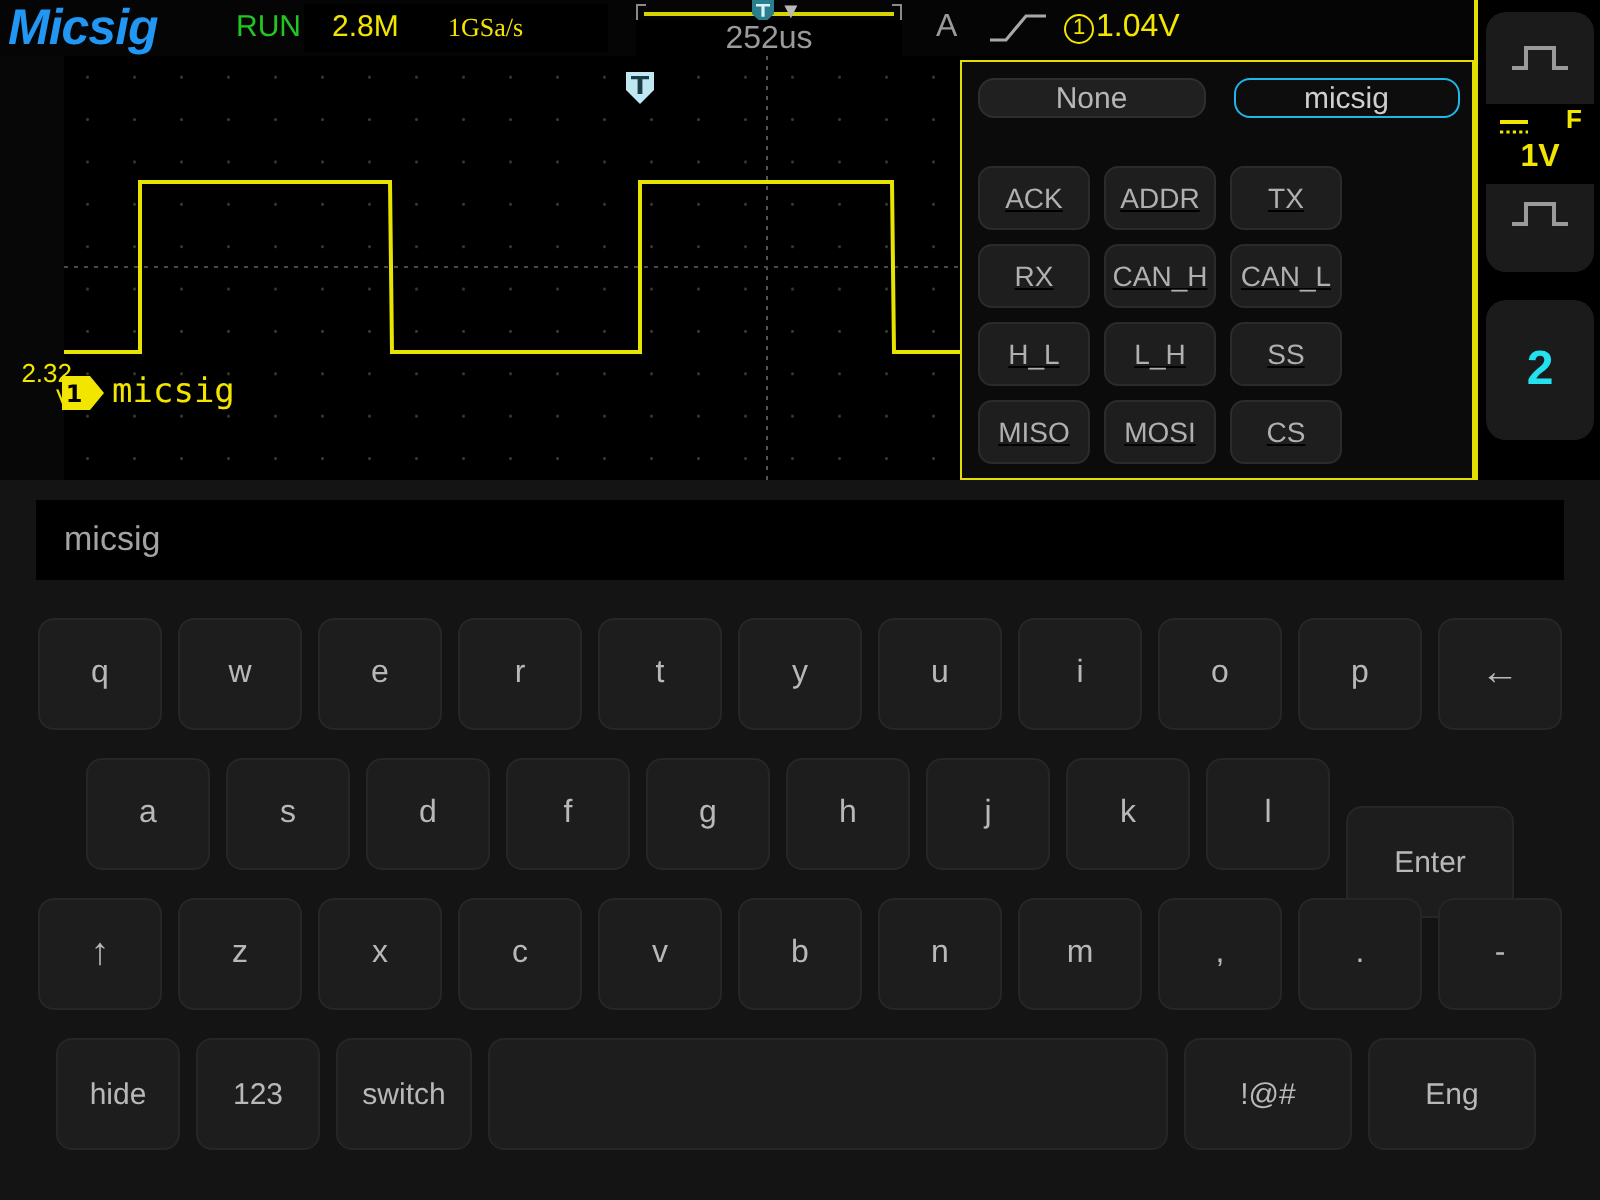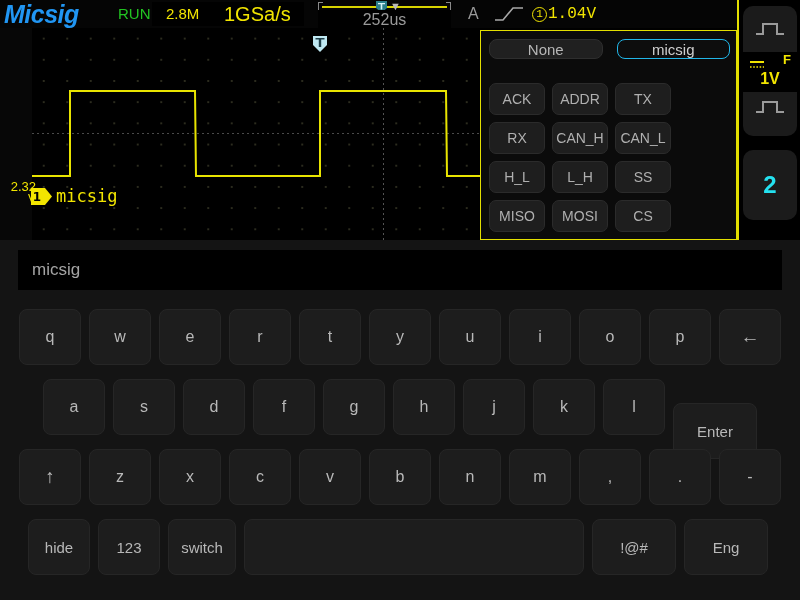--- a/index.html
+++ b/index.html
@@ -28,21 +28,21 @@
   #acq-box {
     position: absolute; left: 152px; top: 2px; width: 152px; height: 24px;
     background: #000;
   }
   #acq-depth {
     position: absolute; left: 14px; top: 0; line-height: 24px;
     font-size: 15px; color: #f2e500;
   }
   #acq-rate {
     position: absolute; left: 72px; top: 0; line-height: 24px;
-    font-size: 20px; color: #f2e500;
+    font-size: 13px; color: #f2e500; font-family: Liberation Serif, serif;
   }
 
   
   #tb-widget {
     position: absolute; left: 318px; top: 1px; width: 133px; height: 27px;
   }
   #tb-membar {
     position: absolute; left: 0; top: 4px; width: 133px; height: 3px;
   }
   #tb-membar .bracket-l, #tb-membar .bracket-r {
@@ -73,21 +73,21 @@
 
   
   #trig-info { position: absolute; left: 468px; top: 2px; height: 24px; }
   #trig-src {
     position: absolute; left: 0; top: 0; line-height: 24px;
     font-size: 16px; color: #9a9a9a;
   }
   #trig-slope { position: absolute; left: 26px; top: 4px; }
   #trig-level {
     position: absolute; left: 64px; top: 0; line-height: 24px;
-    font-size: 16px; color: #f2e500; white-space: nowrap; font-family: Liberation Mono, monospace;
+    font-size: 16px; color: #f2e500; white-space: nowrap;
   }
   .circnum {
     display: inline-block; width: 15px; height: 15px;
     border: 1px solid #f2e500; border-radius: 50%;
     font-size: 11px; line-height: 13px; text-align: center;
     vertical-align: 1px; margin-right: 1px;
   }
 
   
   #wave-area {
@@ -147,21 +147,21 @@
     flex: 1; border-radius: 8px; background: #202020;
     border: 1px solid #2e2e2e;
     color: #b6b6b6; font-size: 15px;
     display: flex; align-items: center; justify-content: center;
   }
   .panel-wide-btn.selected {
     border: 1px solid #21b6e8; background: #0d0d0d; color: #cfcfcf;
   }
   #panel-grid {
     position: absolute; left: 8px; top: 52px; width: 241px;
-    display: flex; flex-wrap: wrap; gap: 7px 7px;
+    display: flex; flex-wrap: wrap; gap: 7px 7px; text-decoration: underline;
   }
   .panel-btn {
     width: 56px; height: 32px; border-radius: 7px;
     background: #1e1e1e; border: 1px solid #2b2b2b;
     color: #b0b0b0; font-size: 14px;
     display: flex; align-items: center; justify-content: center;
   }
 
   
   #sidebar {

